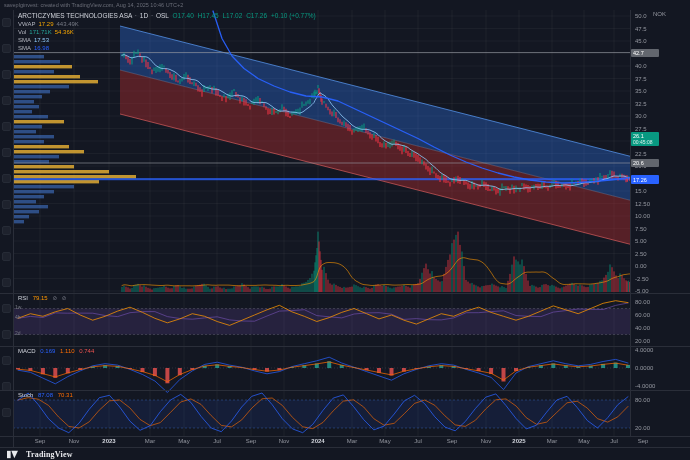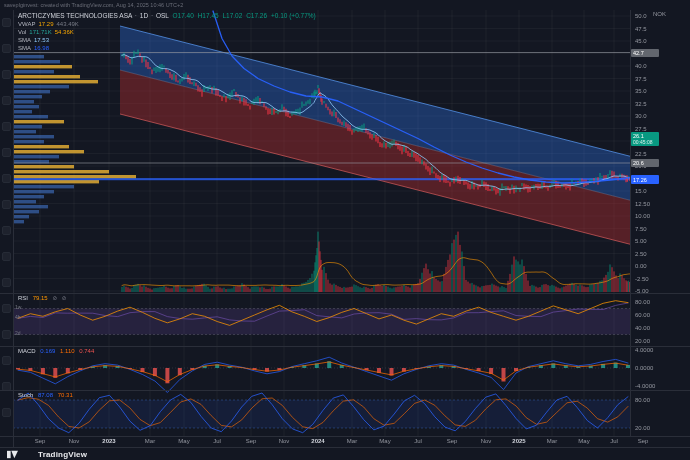--- a/index.html
+++ b/index.html
@@ -25,21 +25,21 @@
   .axis .cur{position:absolute;top:1px;left:22px;color:#9598a1;}
   .tick{position:absolute;left:4px;line-height:6px;}
   .tag{position:absolute;left:0;min-width:24px;padding:1px 2px;font-size:5.5px;line-height:6px;
        color:#fff;border-radius:1px;z-index:5;}
   .tag .sub{font-size:5px;opacity:.85;}
   .sep-h{position:absolute;left:0;width:690px;height:1px;background:#2a2e39;z-index:4;}
   .timeaxis{position:absolute;left:13px;top:437px;width:677px;height:10px;font-size:6px;color:#9598a1;z-index:3;}
   .tlabel{position:absolute;top:1px;transform:translateX(-50%);}
   .tlabel.year{color:#d1d4dc;font-weight:bold;}
   .footer{position:absolute;left:0;top:447px;width:690px;height:13px;background:#131722;border-top:1px solid #2a2e39;
-          display:flex;align-items:center;gap:20px;padding-left:7px;box-sizing:border-box;z-index:4;}
+          display:flex;align-items:center;gap:8px;padding-left:7px;box-sizing:border-box;z-index:4;font-family:Liberation Serif, serif;}
   .brand{font-size:8px;font-weight:bold;color:#e8e9ed;letter-spacing:.2px;}
 </style>
 </head>
 <body>
 
 <div class="app">
 
   <div class="note">saveplginvest: created with TradingView.com, Aug 14, 2025 10:46 UTC+2</div>
 
   <div class="toolbar" id="left-toolbar">

